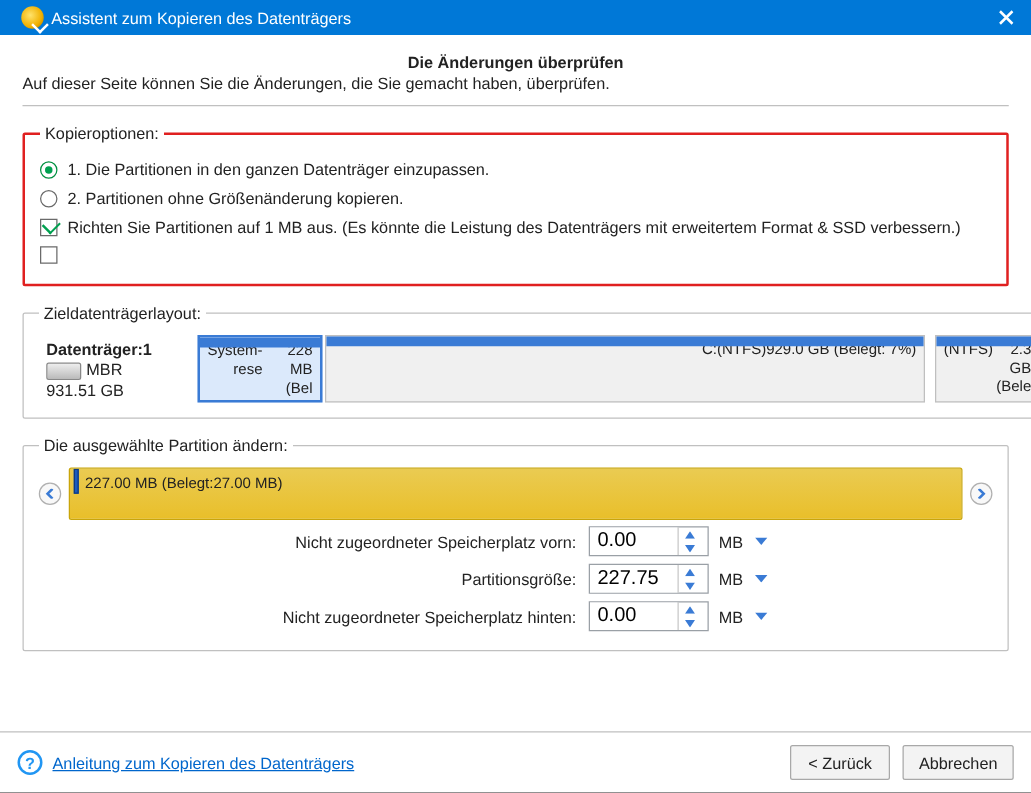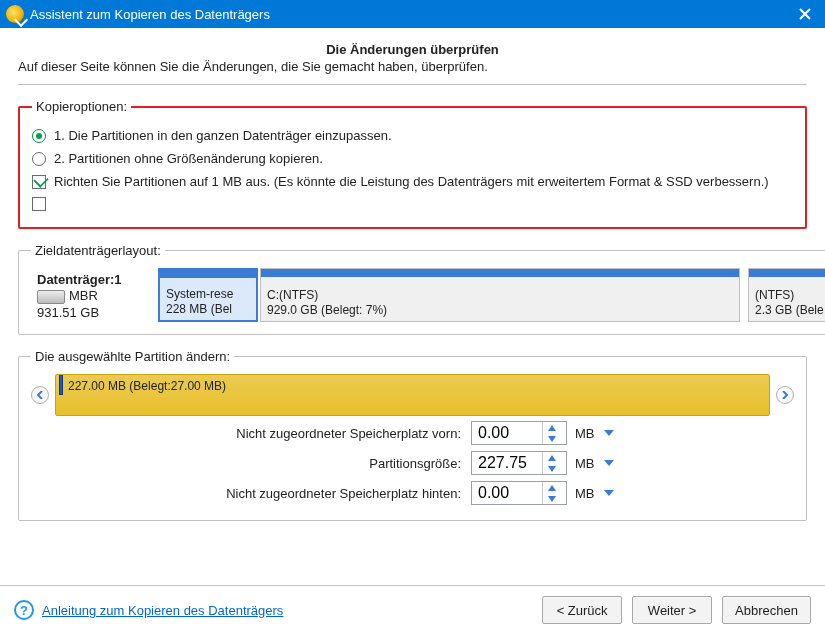--- a/index.html
+++ b/index.html
@@ -15,21 +15,21 @@
     background: #fff;
     display: flex; flex-direction: column;
     position: relative;
     box-shadow: 0 0 0 1px #4a4a4a;
   }
   .titlebar {
     background: #0078d7;
     color: #fff;
     height: 28px;
     display: flex; align-items: center;
-    padding: 0 0 0 6px;
+    padding: 0 0 0 17px;
     font-size: 13px;
   }
   .titlebar .app-icon {
     width: 18px; height: 18px;
     margin-right: 6px;
     background: radial-gradient(circle at 40% 40%, #ffe36b 0%, #f0b000 60%, #9a6b00 100%);
     border-radius: 50%;
     position: relative;
   }
   .titlebar .app-icon::after {
@@ -100,23 +100,24 @@
     background: linear-gradient(#eee,#bbb);
     border: 1px solid #888; border-radius: 2px;
     display: inline-block; vertical-align: middle; margin-right: 4px;
   }
   .part {
     border: 1px solid #bfbfbf;
     background: #f0f0f0;
     padding: 3px 6px;
     font-size: 12px;
     line-height: 1.25;
-    display: flex; flex-direction: column; justify-content: flex-end;
+    display: flex; flex-direction: row; justify-content: flex-end;
     position: relative;
     overflow: hidden;
+    text-align: right;
   }
   .part .stripe {
     position: absolute; left: 0; right: 0; top: 0; height: 8px;
     background: #3a7bd5;
   }
   .part.selected {
     border: 2px solid #3a7bd5;
     background: #dbe9fb;
   }
   .part-sys { width: 100px; }
@@ -377,20 +378,17 @@
   <div class="footer">
     <div class="help">
       <span class="qicon">?</span>
       <a>Anleitung zum Kopieren des Datenträgers</a>
     </div>
     <span class="spacer"></span>
     <div class="btn">
         <span>&lt; Zurück</span>
       </div>
     <div class="btn">
-        <span>Weiter &gt;</span>
-      </div>
-    <div class="btn">
         <span>Abbrechen</span>
       </div>
   </div>
 
 </div>
 
 </body></html>

